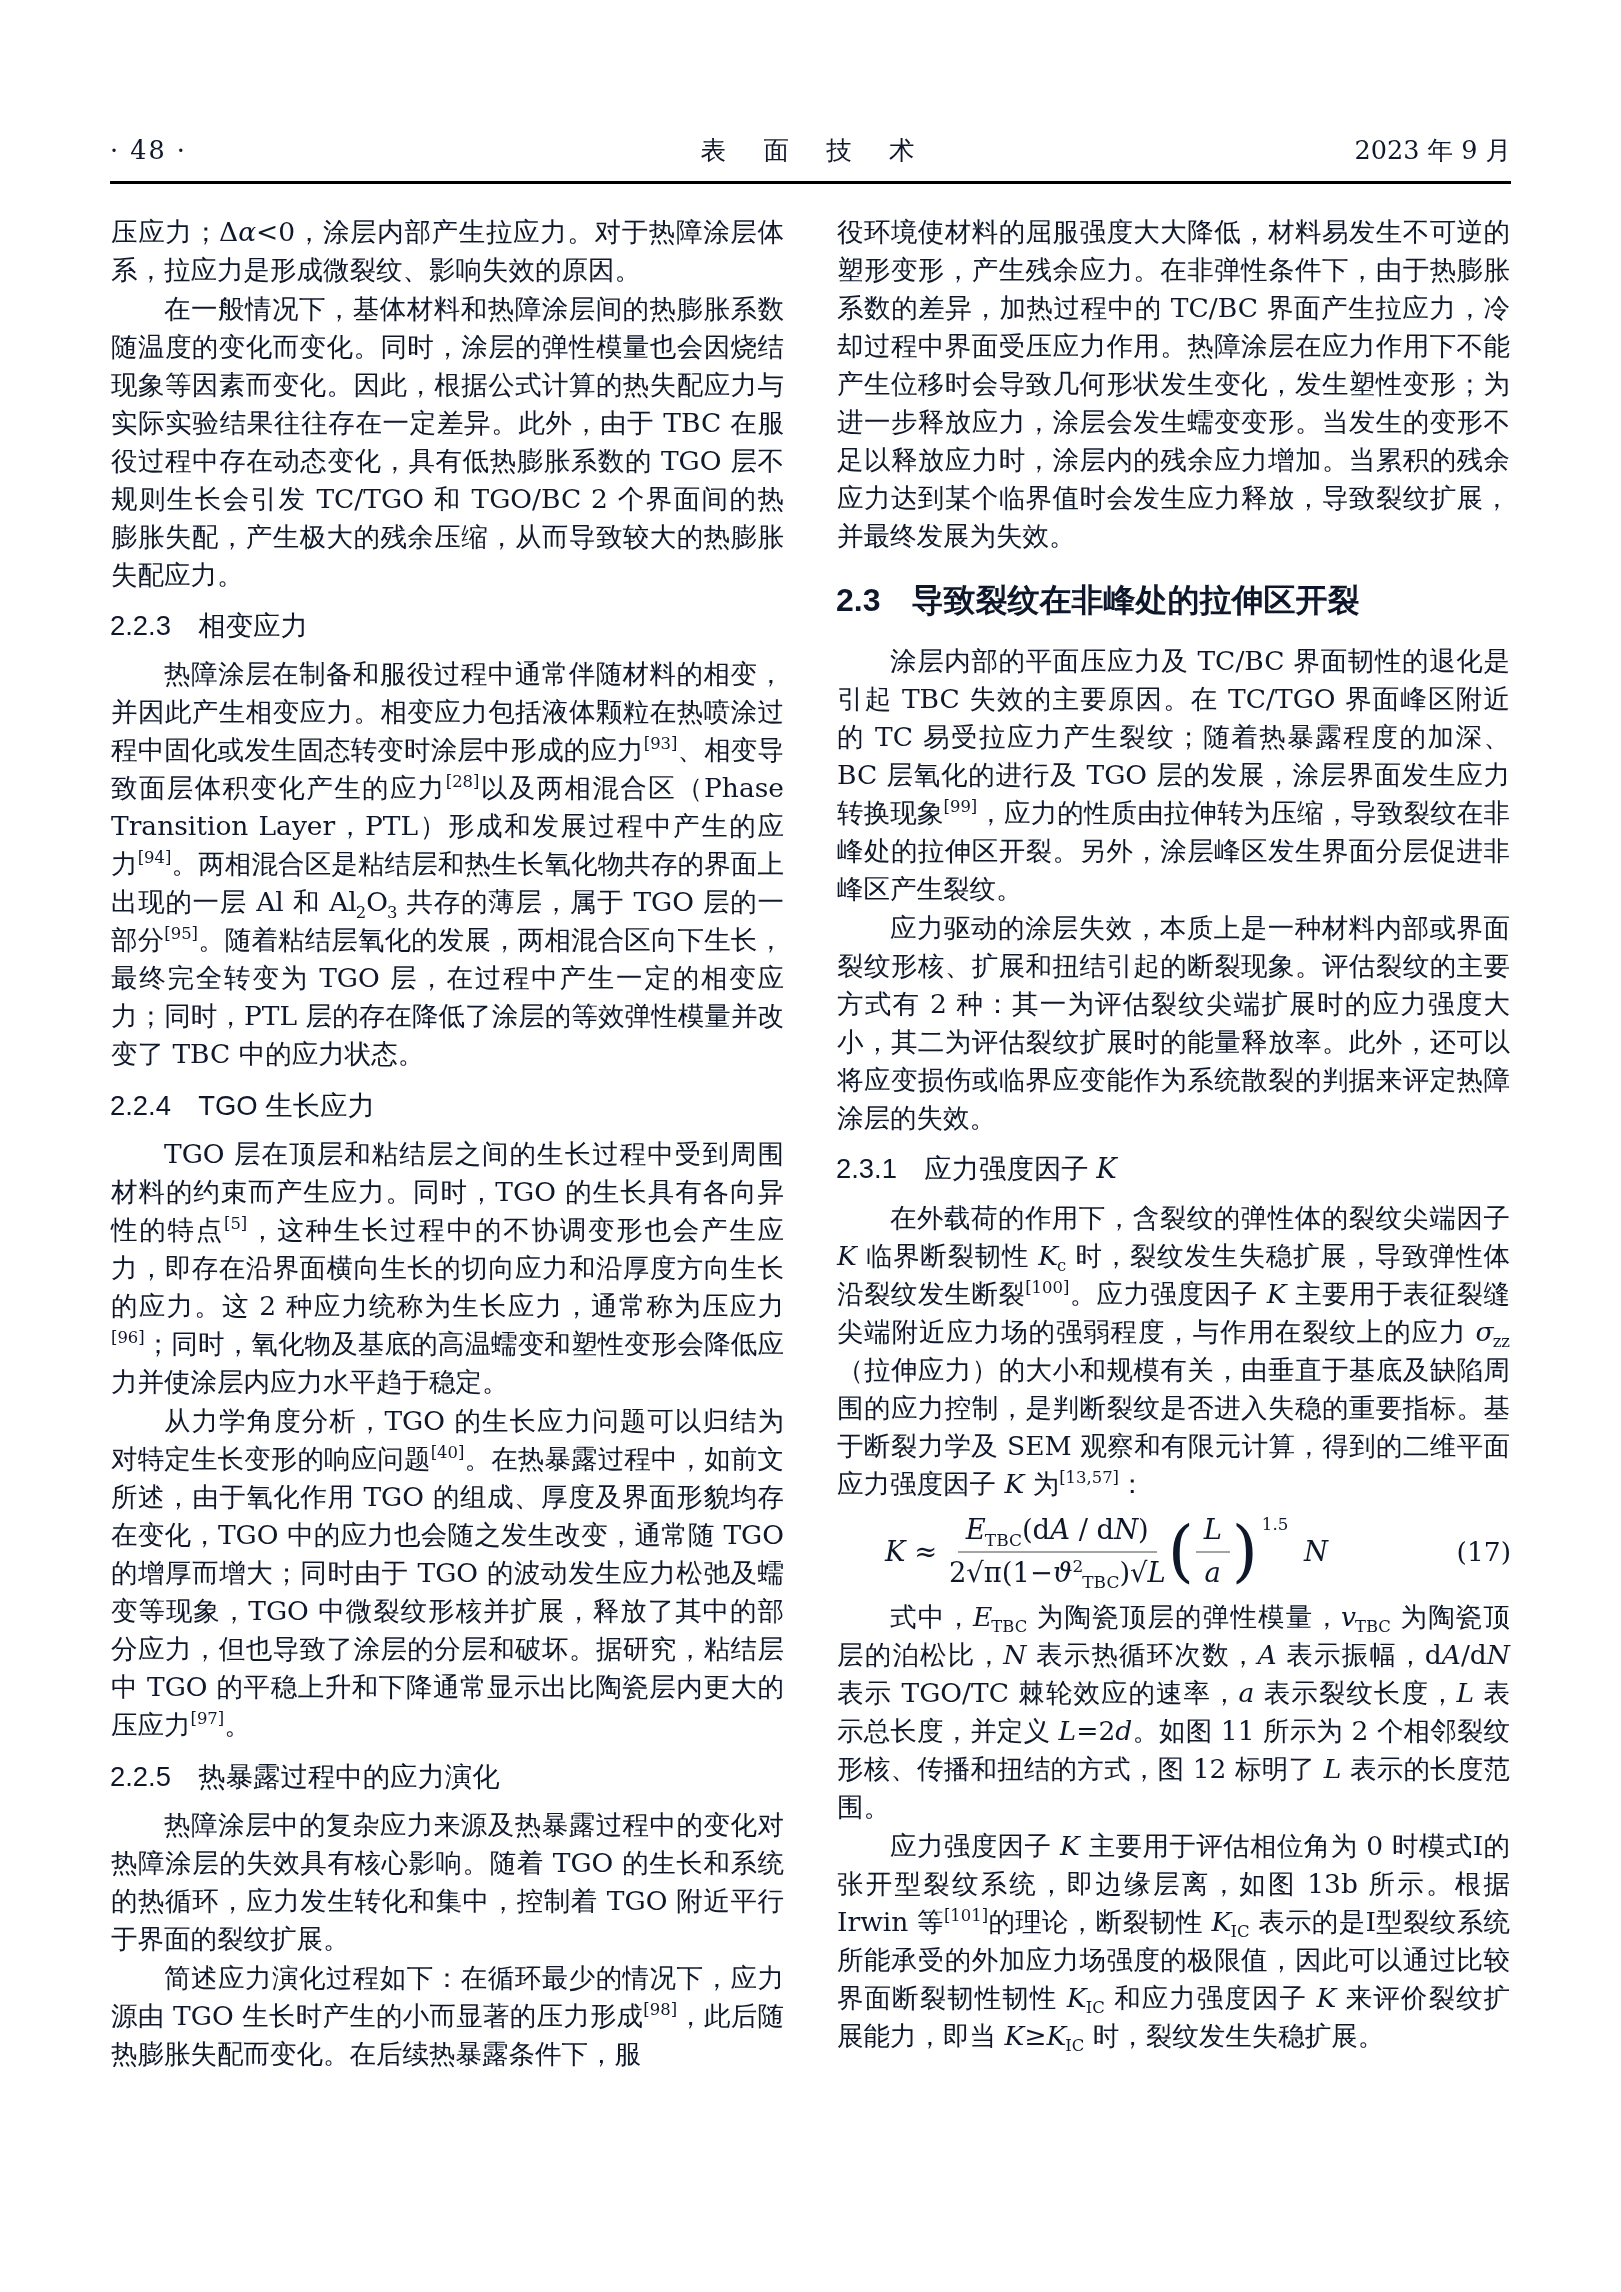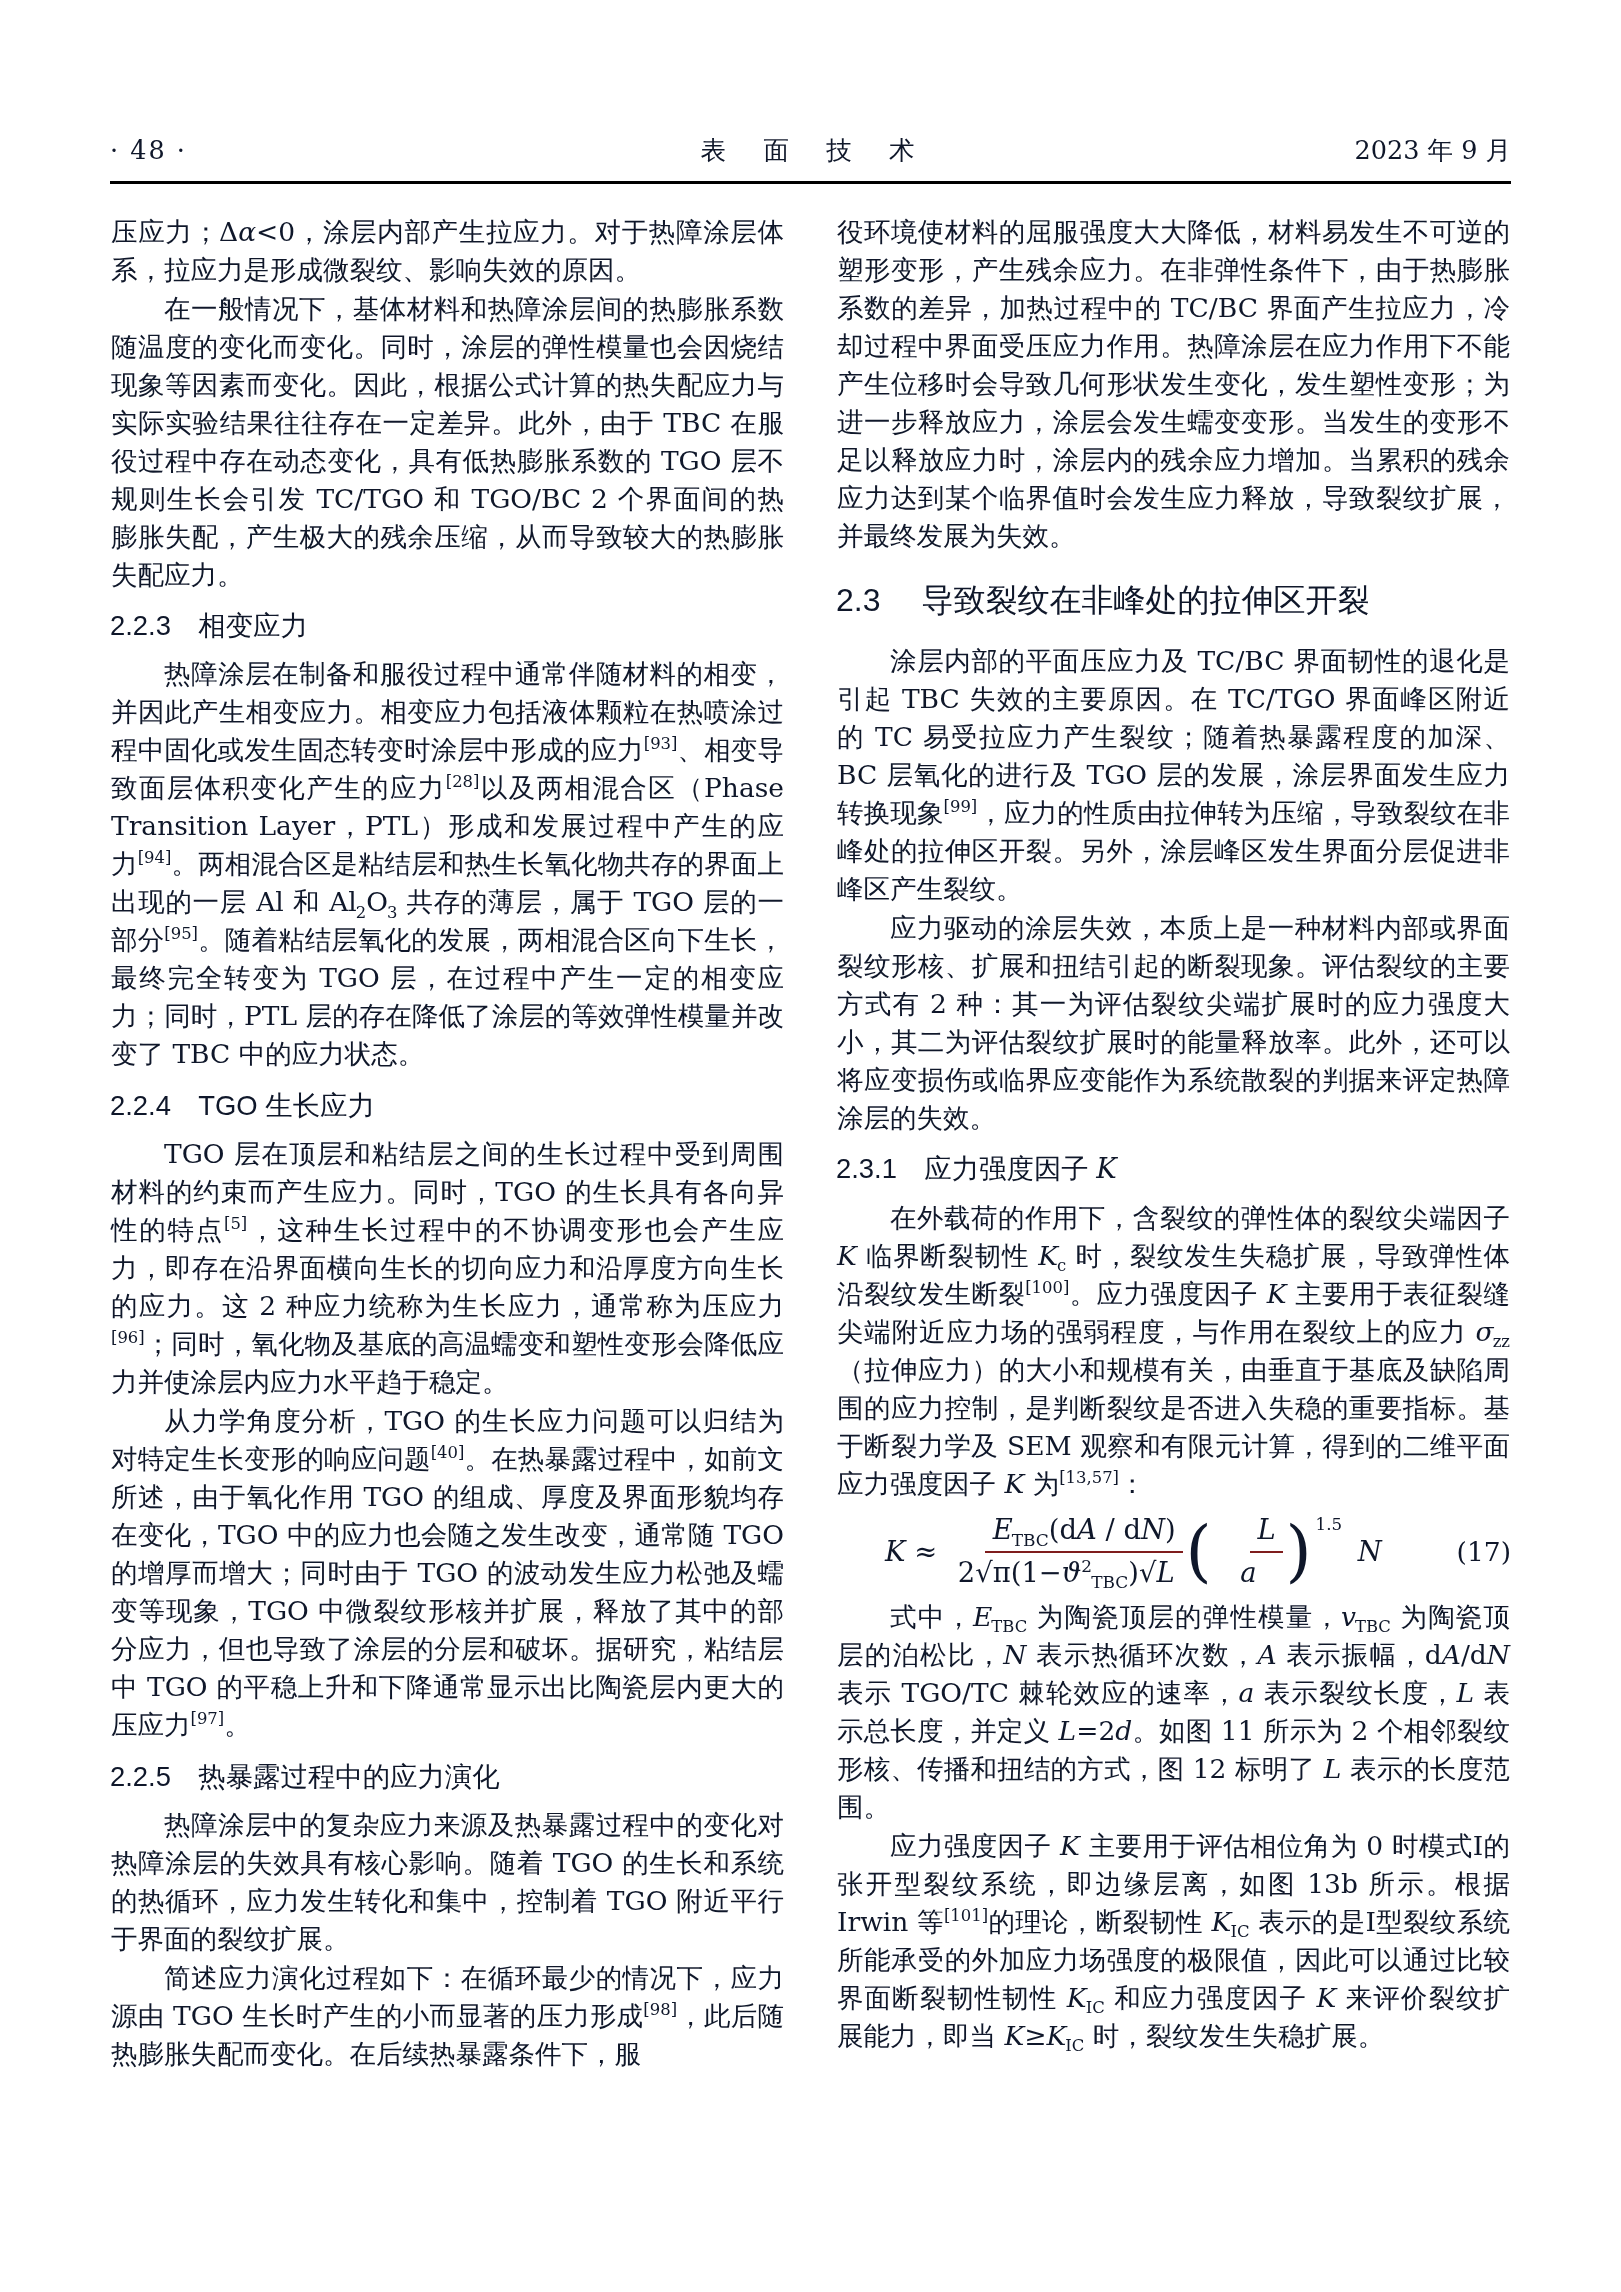--- a/index.html
+++ b/index.html
@@ -42,31 +42,31 @@
   
   .h3{
     font-family:"Liberation Sans", sans-serif;
     font-size:27.4px;font-weight:normal;
     margin:15.7px 0 11.8px 0;
     display:flex;gap:27.4px;align-items:baseline;
     line-height:1.25;
   }
   .h2{
     font-family:"Liberation Sans", sans-serif;
-    font-size:32px;font-weight:normal;
+    font-size:32px;font-weight:bold;
     margin:25.5px 0 21.6px 0;
-    display:flex;gap:41px;align-items:flex-end;
+    display:flex;gap:31px;align-items:flex-end;
     line-height:1.25;
   }
   
   .eq-row{display:flex;align-items:center;margin:11.8px 0 7.8px 0;}
   .eq-body{display:inline-flex;align-items:center;margin-left:49px;font-size:27.4px;line-height:1.2;}
   .eq-lhs{margin-right:11.8px;}
   .frac{display:inline-flex;flex-direction:column;align-items:center;text-align:center;}
-  .frac .fnum{border-bottom:2px solid #7f1d1d;padding:0 7.8px 3.9px 7.8px;margin-left:36px;}
+  .frac .fnum{border-bottom:2px solid #a3a3a3;padding:0 7.8px 3.9px 7.8px;}
   .frac .fden{padding-top:3.9px;}
   .paren{font-size:67px;line-height:0.8;font-weight:normal;margin:0 2px;}
   .exp{font-size:16.7px;align-self:flex-start;margin:0 3.9px 0 2px;}
   .tail{margin-left:11.8px;}
   .eqno{margin-left:auto;font-size:26.5px;}
 </style>
 </head>
 <body>
 
 <div class="page">

